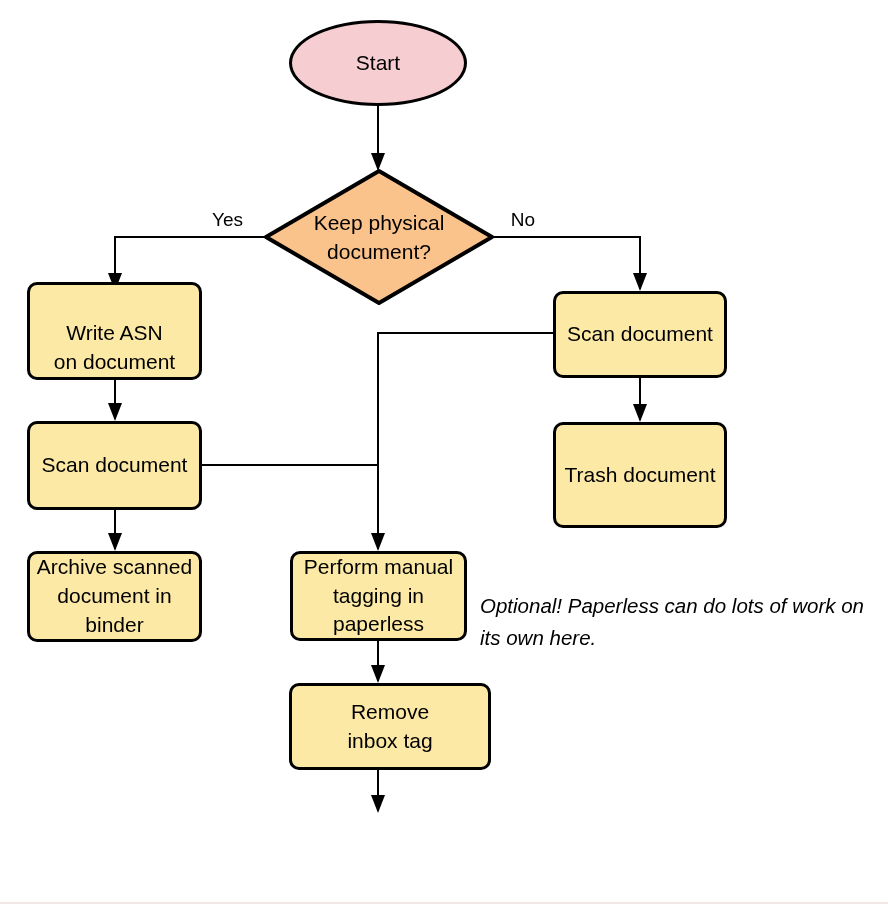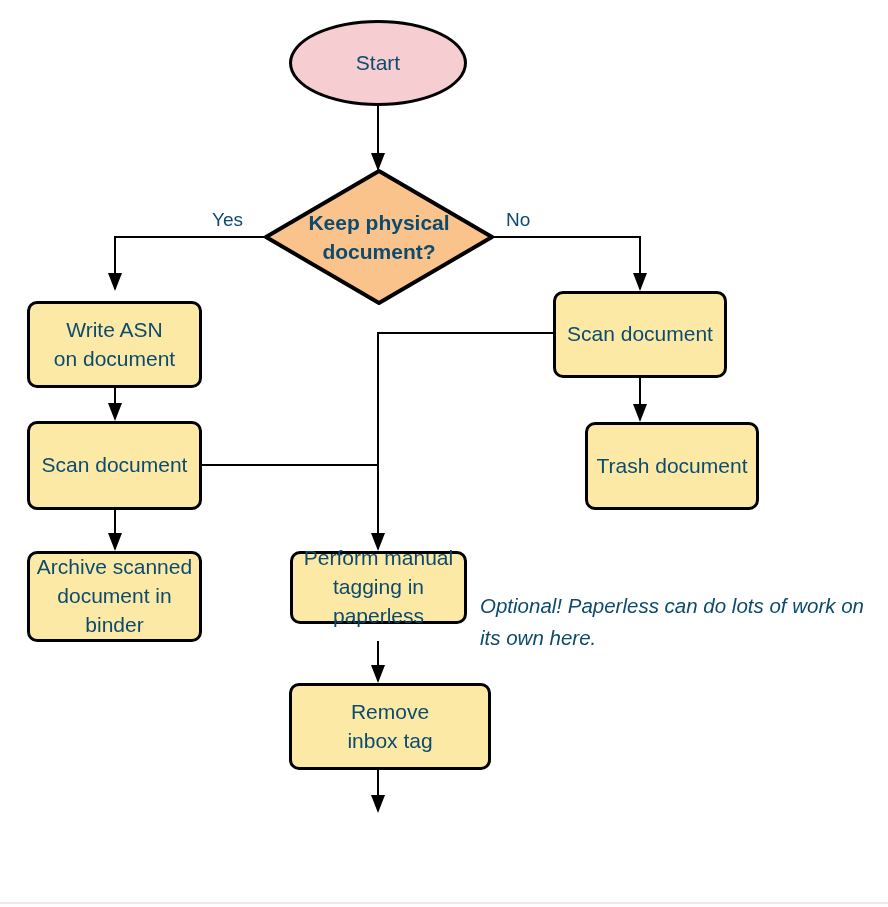--- a/index.html
+++ b/index.html
@@ -1,21 +1,21 @@
 <!DOCTYPE html>
 <html style="--terminal-fill: #f6cdd0; --decision-fill: #fbc38c; --process-fill: #fce9a6; --stroke: #000000;"><head>
 <meta charset="utf-8">
 <style>
   html,body{margin:0;padding:0;background:#ffffff;}
   #canvas{
     position:relative;
     width:888px;height:907px;
     background:#ffffff;
     font-family:"Liberation Sans","DejaVu Sans",sans-serif;
-    color:#0c4a6e;
+    color:#000000;
     overflow:hidden;
   }
   #edges{position:absolute;left:0;top:0;z-index:0;}
   .node{
     position:absolute;z-index:1;
     display:flex;align-items:center;justify-content:center;
     text-align:center;
     font-size:21px;line-height:1.38;
     white-space:pre-line;
     box-sizing:border-box;
@@ -27,39 +27,39 @@
   }
   .process{
     background:var(--process-fill,#fce9a6);
     border:3px solid var(--stroke,#000);
     border-radius:10px;
   }
   .decision-wrap{position:absolute;z-index:1;}
   .decision-label{
     position:absolute;left:0;top:0;width:100%;height:100%;
     display:flex;align-items:center;justify-content:center;
-    text-align:center;font-size:21px;line-height:1.4;white-space:pre-line;font-weight:bold;
+    text-align:center;font-size:21px;line-height:1.4;white-space:pre-line;
   }
   
   #node-start        {left:289px;top:20px; width:178px;height:86px;}
   #node-decision     {left:262px;top:167px;width:234px;height:140px;}
-  #node-write-asn    {left:27px; top:301px;width:175px;height:87px;}
+  #node-write-asn    {left:27px; top:282px;width:175px;height:98px;align-items:flex-end;}
   #node-scan-left    {left:27px; top:421px;width:175px;height:89px;}
   #node-archive      {left:27px; top:551px;width:175px;height:91px;}
   #node-scan-right   {left:553px;top:291px;width:174px;height:87px;}
-  #node-trash        {left:553px;top:422px;width:174px;height:88px;margin-left:32px;}
-  #node-tagging      {left:290px;top:551px;width:177px;height:73px;}
+  #node-trash        {left:553px;top:422px;width:174px;height:106px;}
+  #node-tagging      {left:290px;top:551px;width:177px;height:90px;}
   #node-remove-inbox {left:289px;top:683px;width:202px;height:87px;}
   #node-end          {left:288px;top:813px;width:180px;height:87px;}
   .edge-label{
     position:absolute;z-index:1;
     font-size:19px;line-height:1;
   }
   #label-yes{left:212px;top:210px;width:44px;text-align:left;}
-  #label-no {left:506px;top:210px;width:34px;}
+  #label-no {left:506px;top:210px;width:34px;text-align:center;}
   .annotation{
     position:absolute;z-index:1;
     left:480px;top:590px;
     font-size:20.5px;font-style:italic;line-height:32px;
     white-space:pre-line;
   }
   .bottom-edge{
     position:absolute;left:0;top:902px;width:888px;height:2px;
     background:#f2e7e7;z-index:1;
   }

